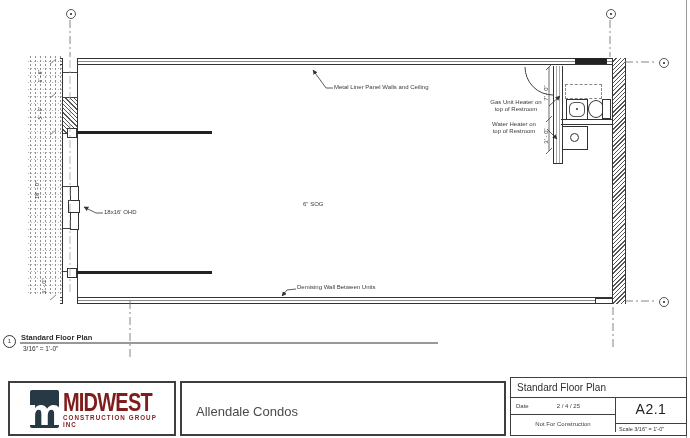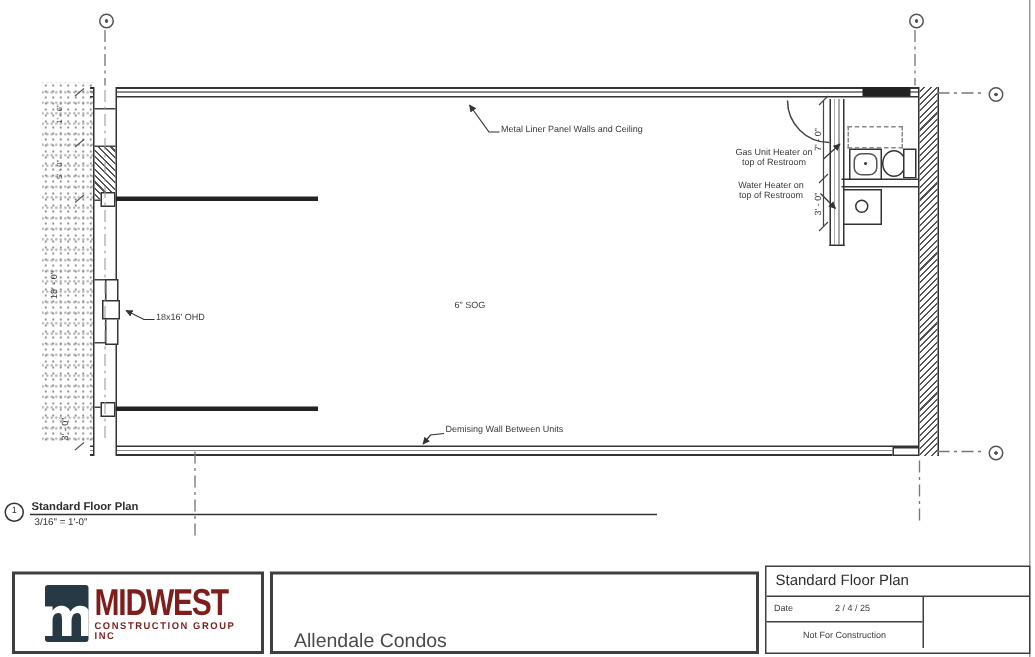--- a/index.html
+++ b/index.html
@@ -34,21 +34,21 @@
   .view-title-scale{position:absolute;font-size:6.5px;color:#2e2e2e;}
   
   .tb-box{position:absolute;border:2px solid #3f3f3f;background:#fff;box-sizing:border-box;}
   .logo-wrap{display:flex;align-items:center;height:100%;padding-left:20px;box-sizing:border-box;}
   .logo-icon{width:38px;height:38px;background:#263945;color:#fff;border-radius:2px;
        display:flex;align-items:flex-end;justify-content:center;font-weight:bold;
        font-size:36px;line-height:30px;font-family:"DejaVu Sans",sans-serif;overflow:hidden;}
   .logo-text{margin-left:4px;color:#7f1d1d;}
   .logo-name{font-size:25px;font-weight:800;letter-spacing:-1px;transform:scaleX(0.8);transform-origin:left center;line-height:24px;}
   .logo-sub{font-size:6.5px;font-weight:bold;letter-spacing:1.1px;transform:scaleX(0.96);transform-origin:left center;}
-  .project-name{font-size:13px;color:#4a4a4a;padding:36px 0 0 14px;}
+  .project-name{font-size:13px;color:#4a4a4a;padding:21px 0 0 14px;}
   .rb-header{height:20px;border-bottom:1px solid #3f3f3f;font-size:10px;color:#2e2e2e;
        padding:4px 0 0 6px;box-sizing:border-box;}
   .rb-body{display:flex;height:34px;}
   .rb-left{width:104px;border-right:1px solid #3f3f3f;}
   .rb-row1{height:16px;border-bottom:1px solid #3f3f3f;display:flex;align-items:center;font-size:6px;}
   .rb-row2{height:17px;display:flex;align-items:center;justify-content:center;font-size:6px;}
   .rb-right{flex:1;display:flex;flex-direction:column;}
   .rb-sheetnum{height:22px;border-bottom:1px solid #3f3f3f;text-align:center;font-size:14px;
        letter-spacing:0.5px;color:#222;padding-top:3px;box-sizing:content-box;}
   .rb-scale{font-size:5.5px;padding:2px 0 0 3px;color:#333;white-space:nowrap;}
@@ -177,16 +177,20 @@
   <div class="tb-box" style="left:510px;top:377px;width:177px;height:59px;border-width:1.5px;">
     <div class="rb-header">Standard Floor Plan</div>
     <div class="rb-body">
       <div class="rb-left">
         <div class="rb-row1">
           <span style="padding-left:5px;">Date</span>
           <span style="margin-left:28px;">2 / 4 / 25</span>
         </div>
         <div class="rb-row2">Not For Construction</div>
       </div>
+      <div class="rb-right">
+        <div class="rb-sheetnum">A2.1</div>
+        <div class="rb-scale">Scale  3/16" = 1'-0"</div>
+      </div>
     </div>
   </div>
 
 </div>
 
 </body></html>

